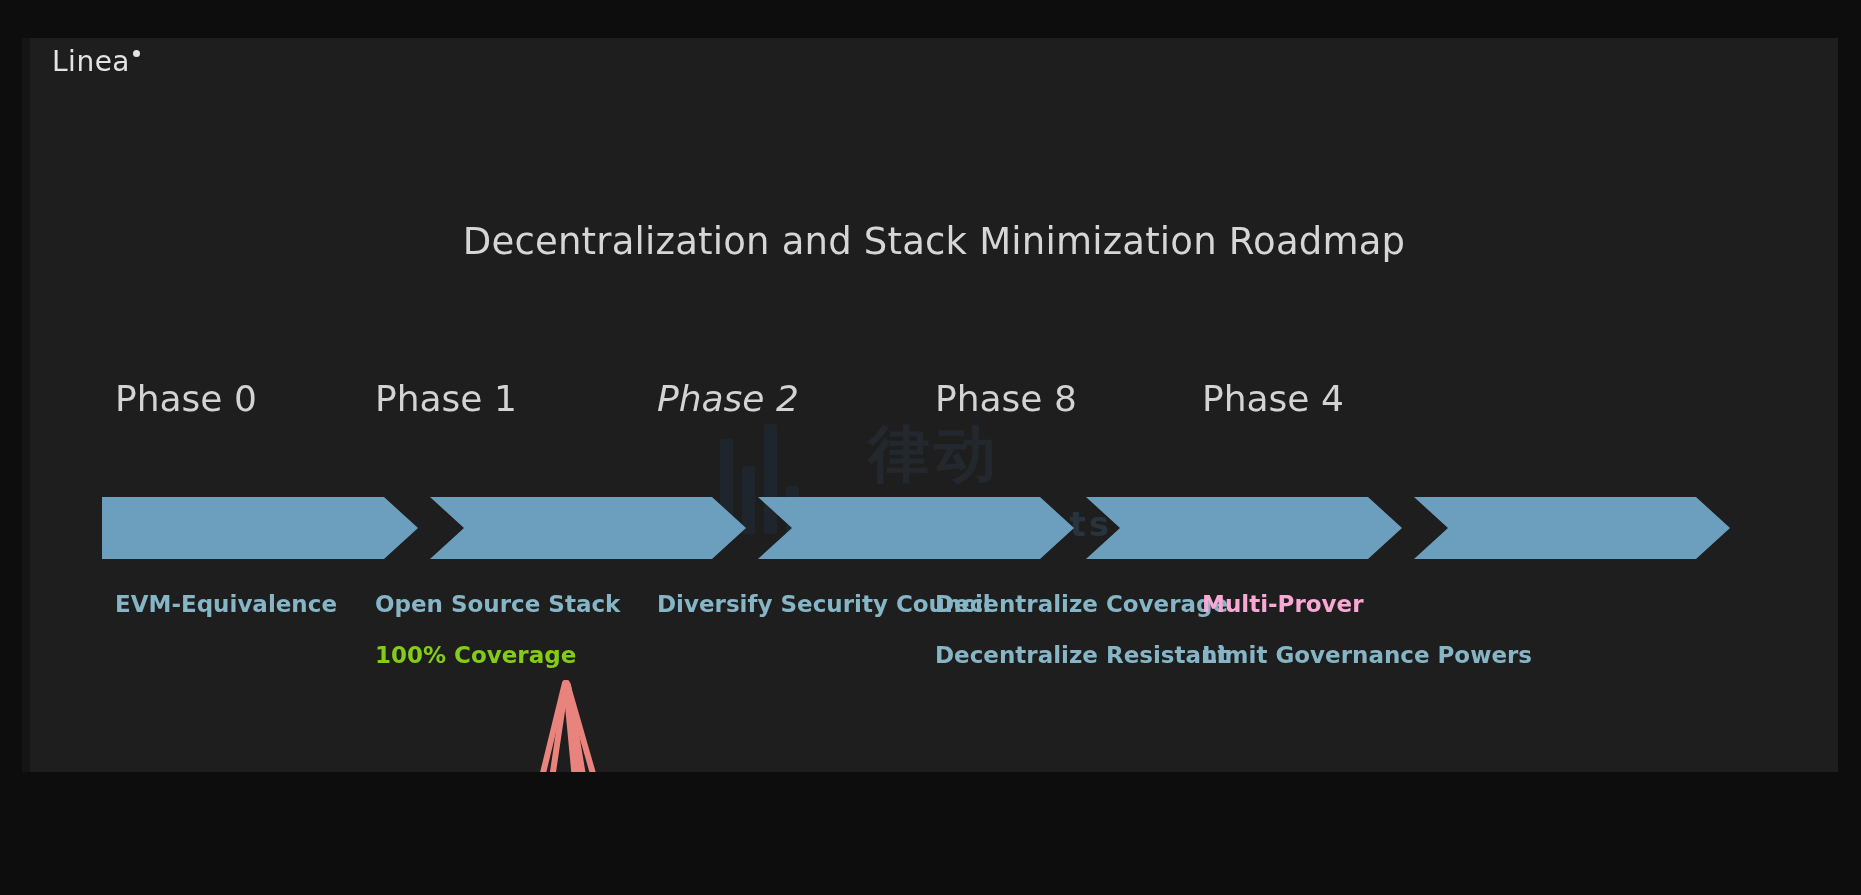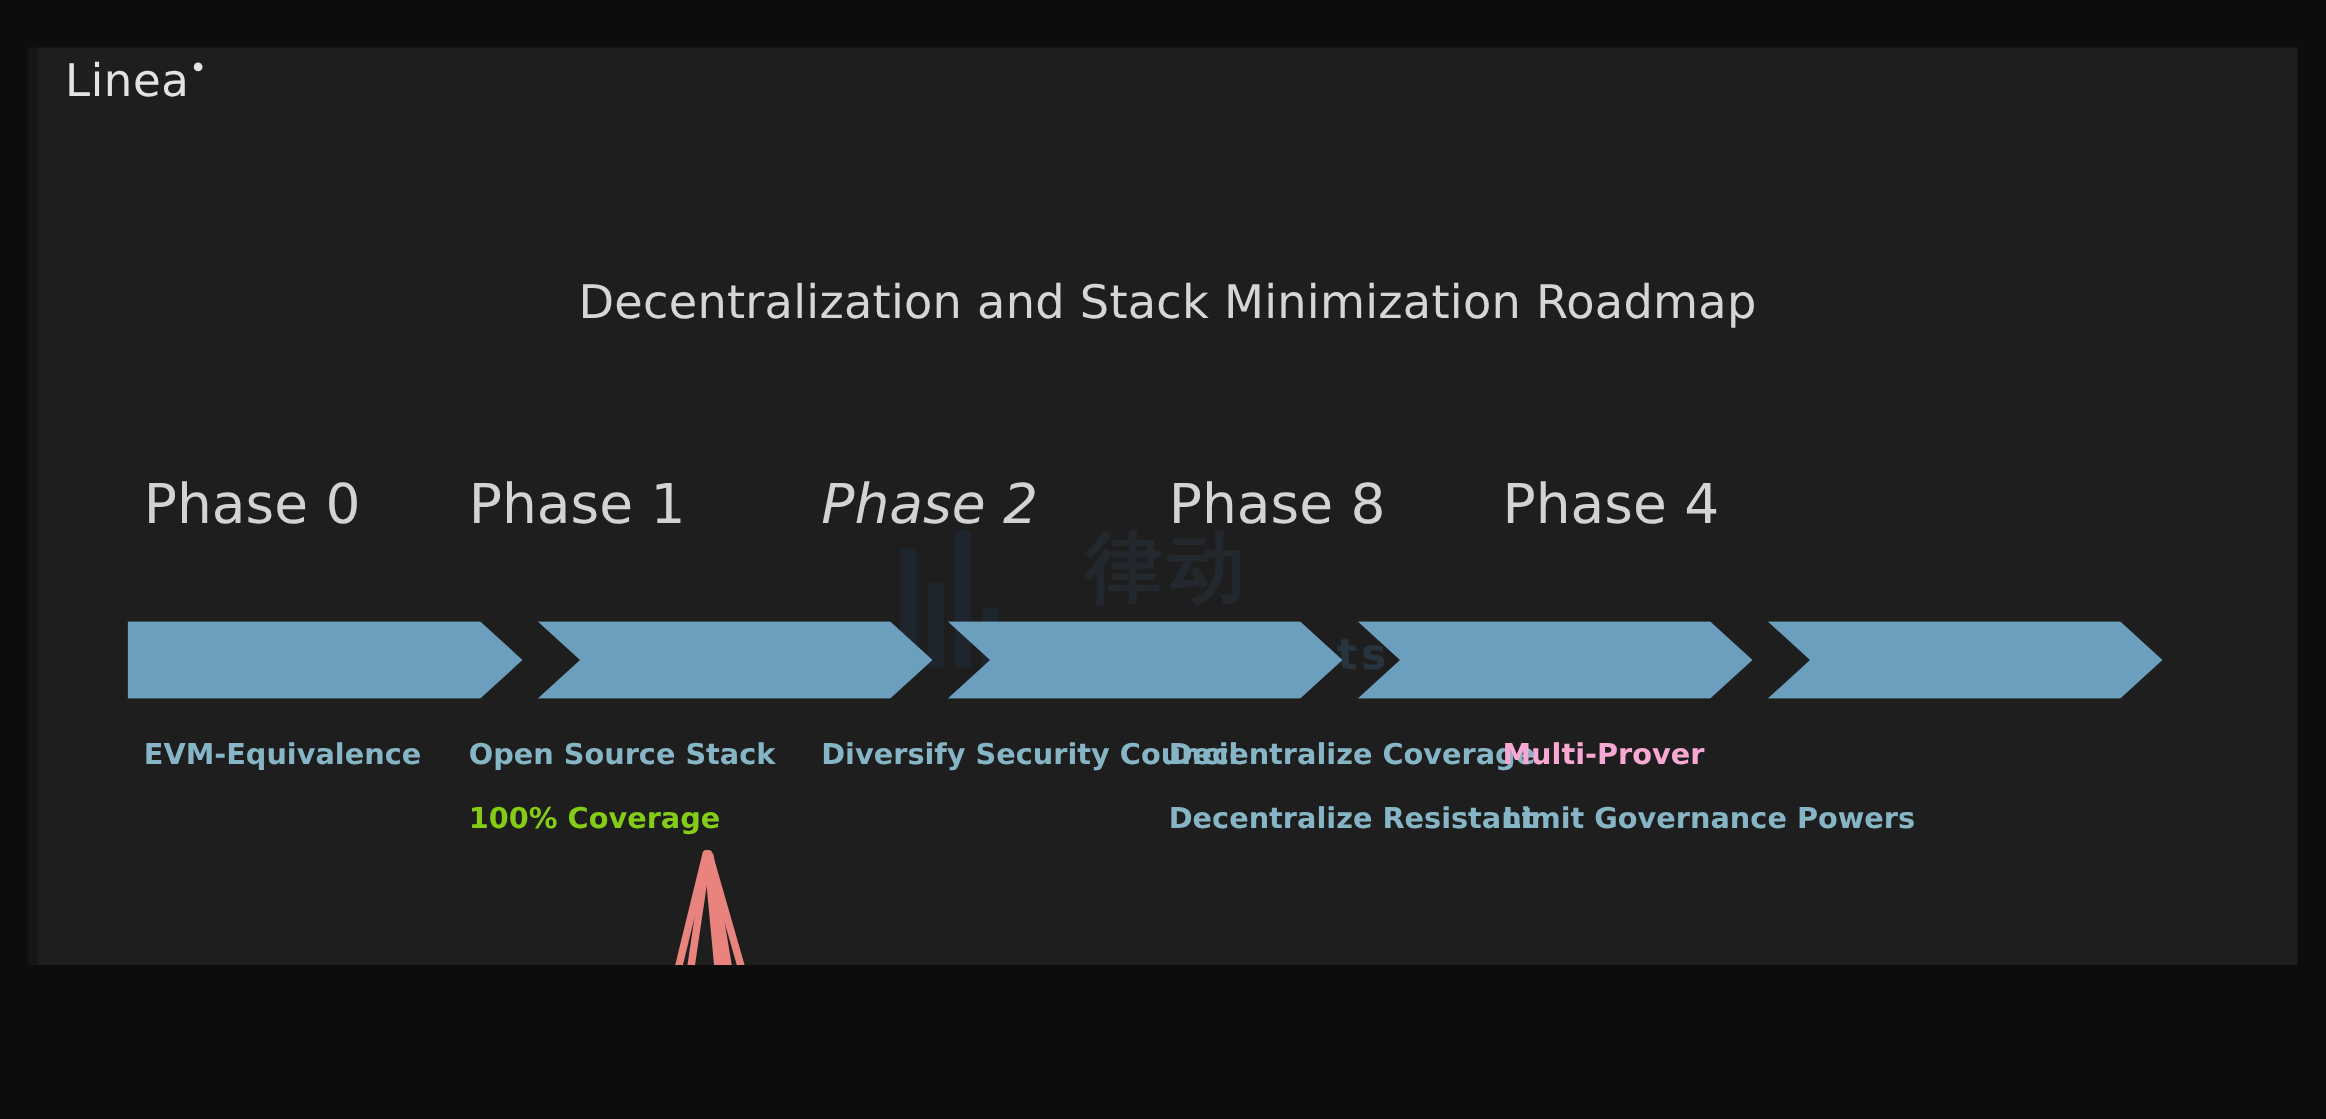--- a/index.html
+++ b/index.html
@@ -24,21 +24,21 @@
     width:9px; height:734px;
     background:#151515;
   }
 
   
   .logo-wrap{
     position:absolute; left:52px; top:48px;
     display:flex; align-items:flex-start;
   }
   .logo-text{
-    font-size:36px; font-weight:400; letter-spacing:0.5px;
+    font-size:28px; font-weight:400; letter-spacing:0.5px;
     color:#e3e3e3; line-height:1;
     font-family:"DejaVu Sans", sans-serif;
   }
   .logo-dot{
     width:7px; height:7px; border-radius:50%;
     background:#e3e3e3; margin-left:3px; margin-top:2px;
   }
 
   
   .slide-title{
@@ -66,21 +66,21 @@
   .wm-en{
     position:absolute; left:150px; top:88px;
     font-size:34px; color:#3d5f78; letter-spacing:3px;
     font-family:"DejaVu Sans", sans-serif; font-weight:700;
   }
 
   
   .phase-labels{ position:absolute; left:0; top:340px; width:1808px; height:60px; }
   .phase-label{
     position:absolute; top:0;
-    font-size:44px; font-weight:400; color:#d3d3d3;
+    font-size:36px; font-weight:400; color:#d3d3d3;
     font-family:"DejaVu Sans", sans-serif;
     white-space:nowrap;
   }
 
   
   .arrow-band{ position:absolute; left:0; top:459px; width:1808px; height:62px; }
   .chevron{
     position:absolute; top:0; height:62px;
     background:#6b9fbd;
   }

